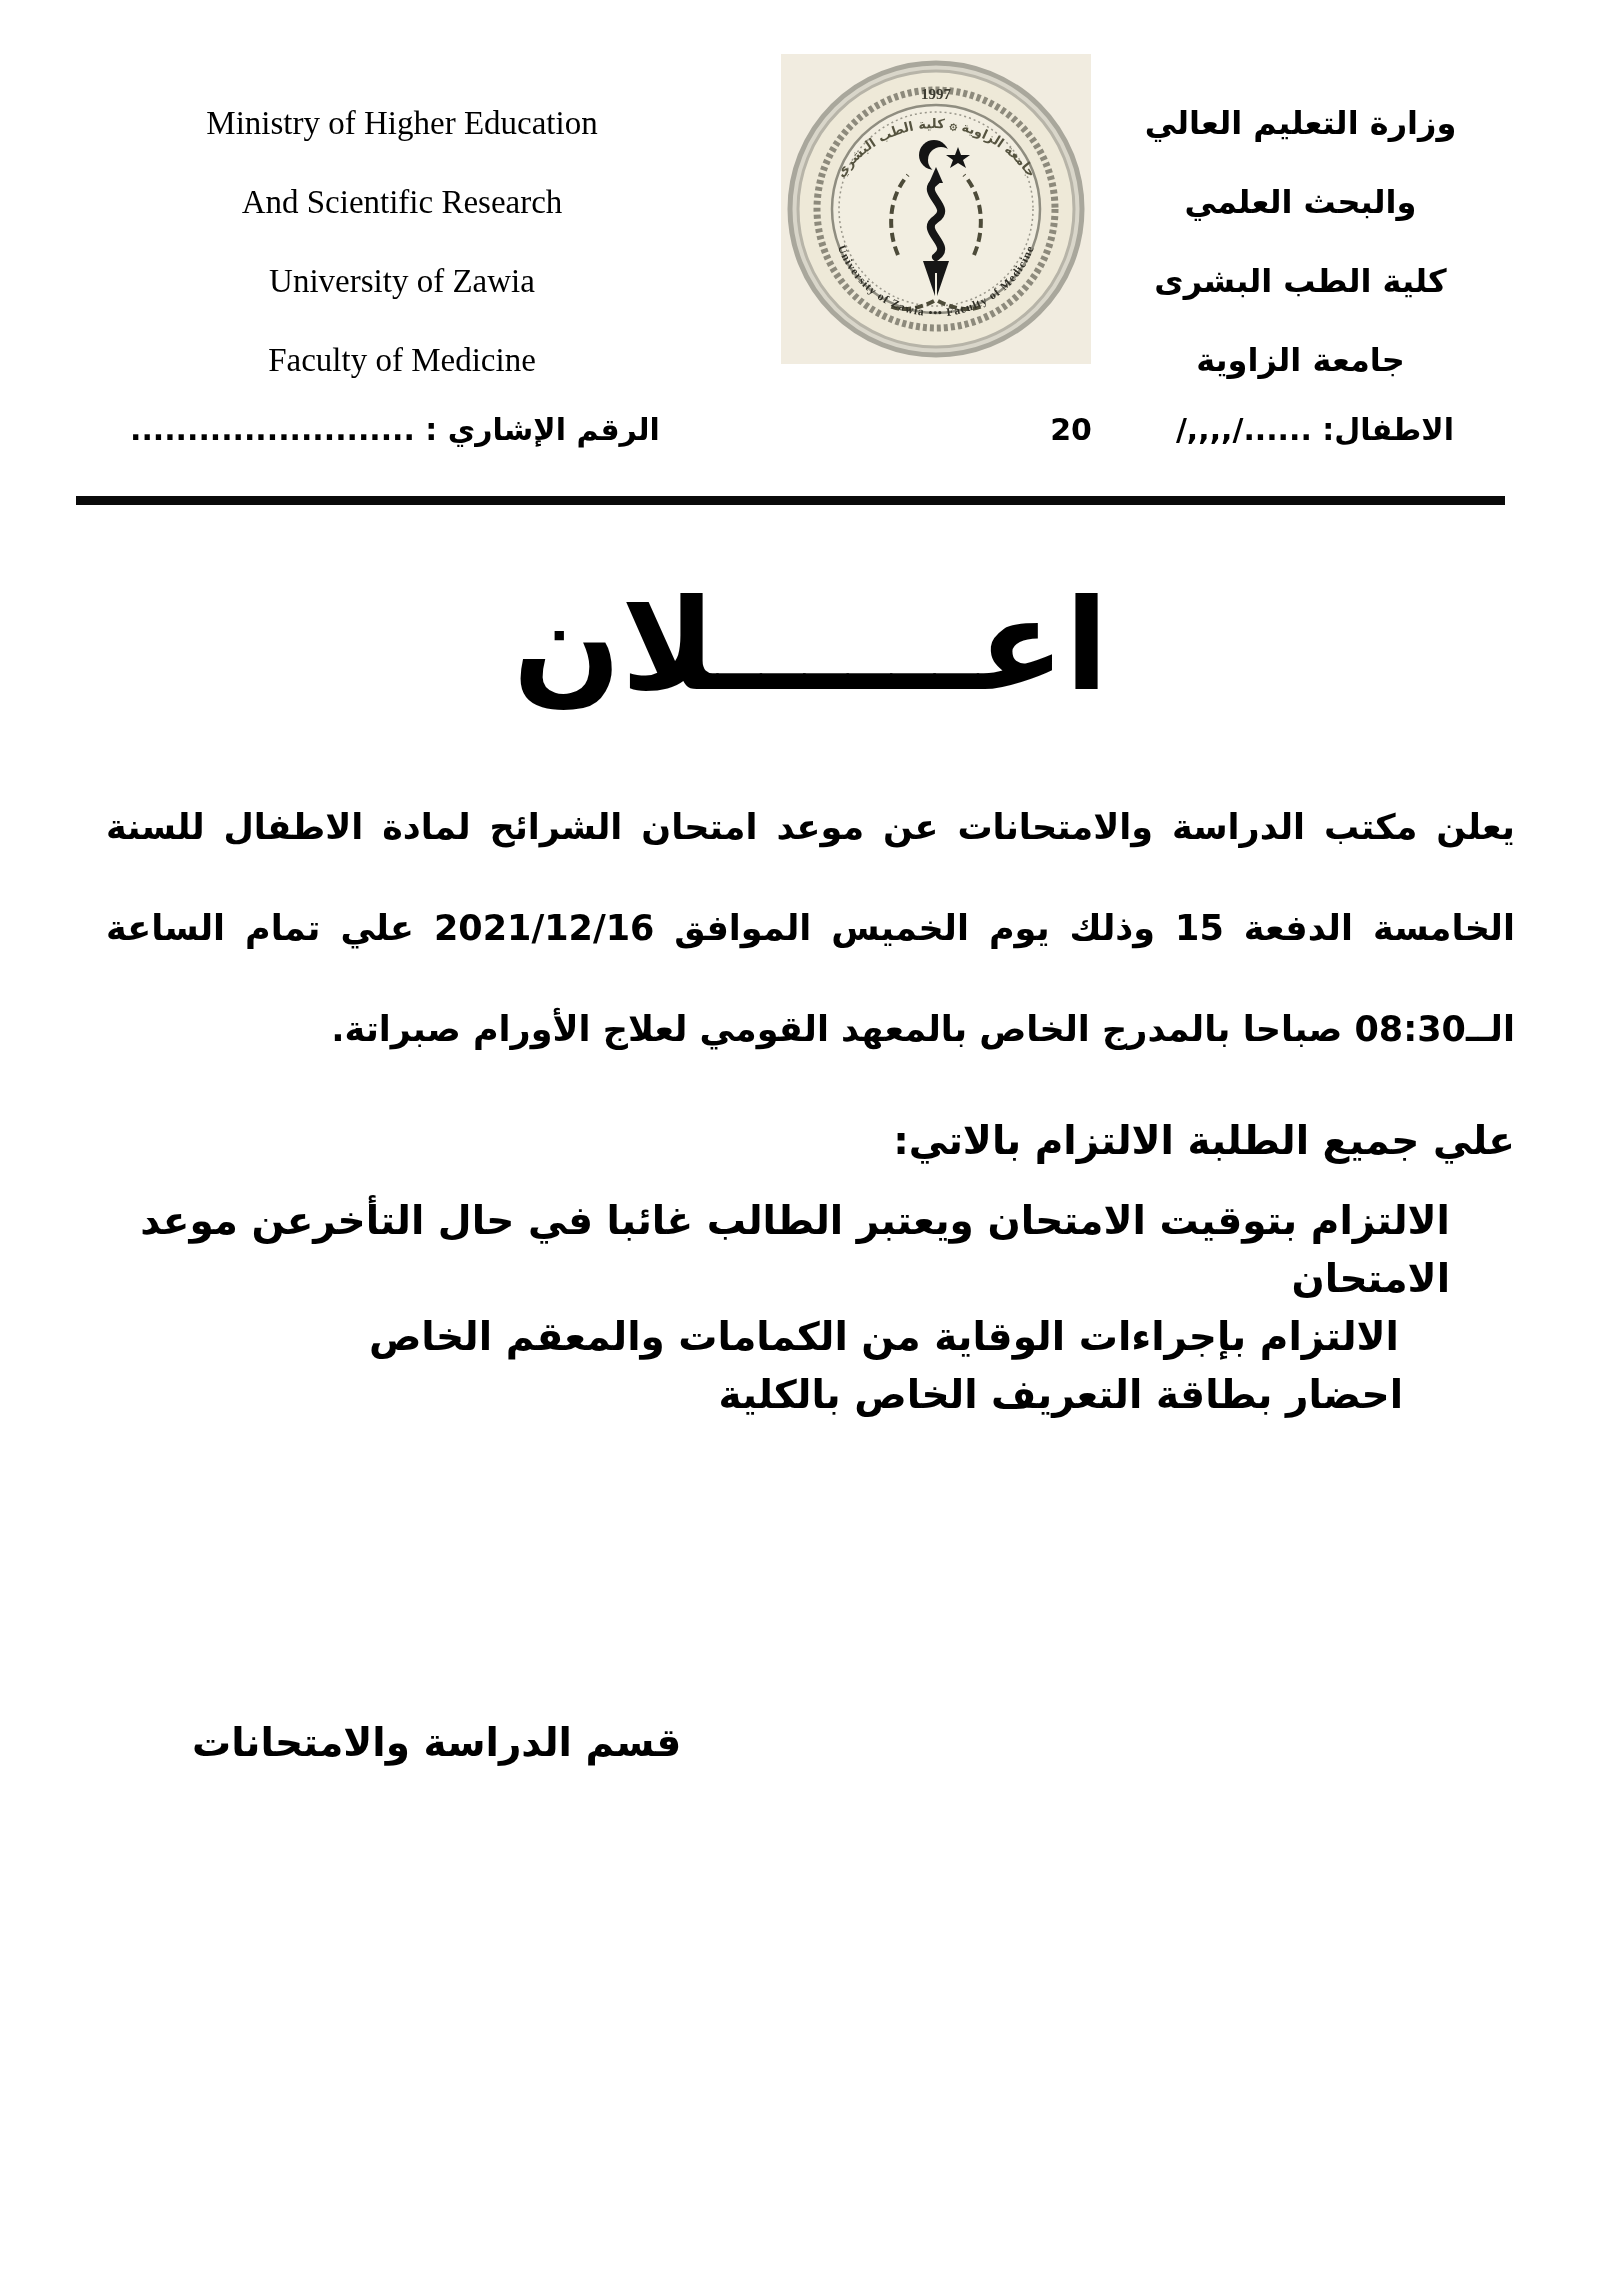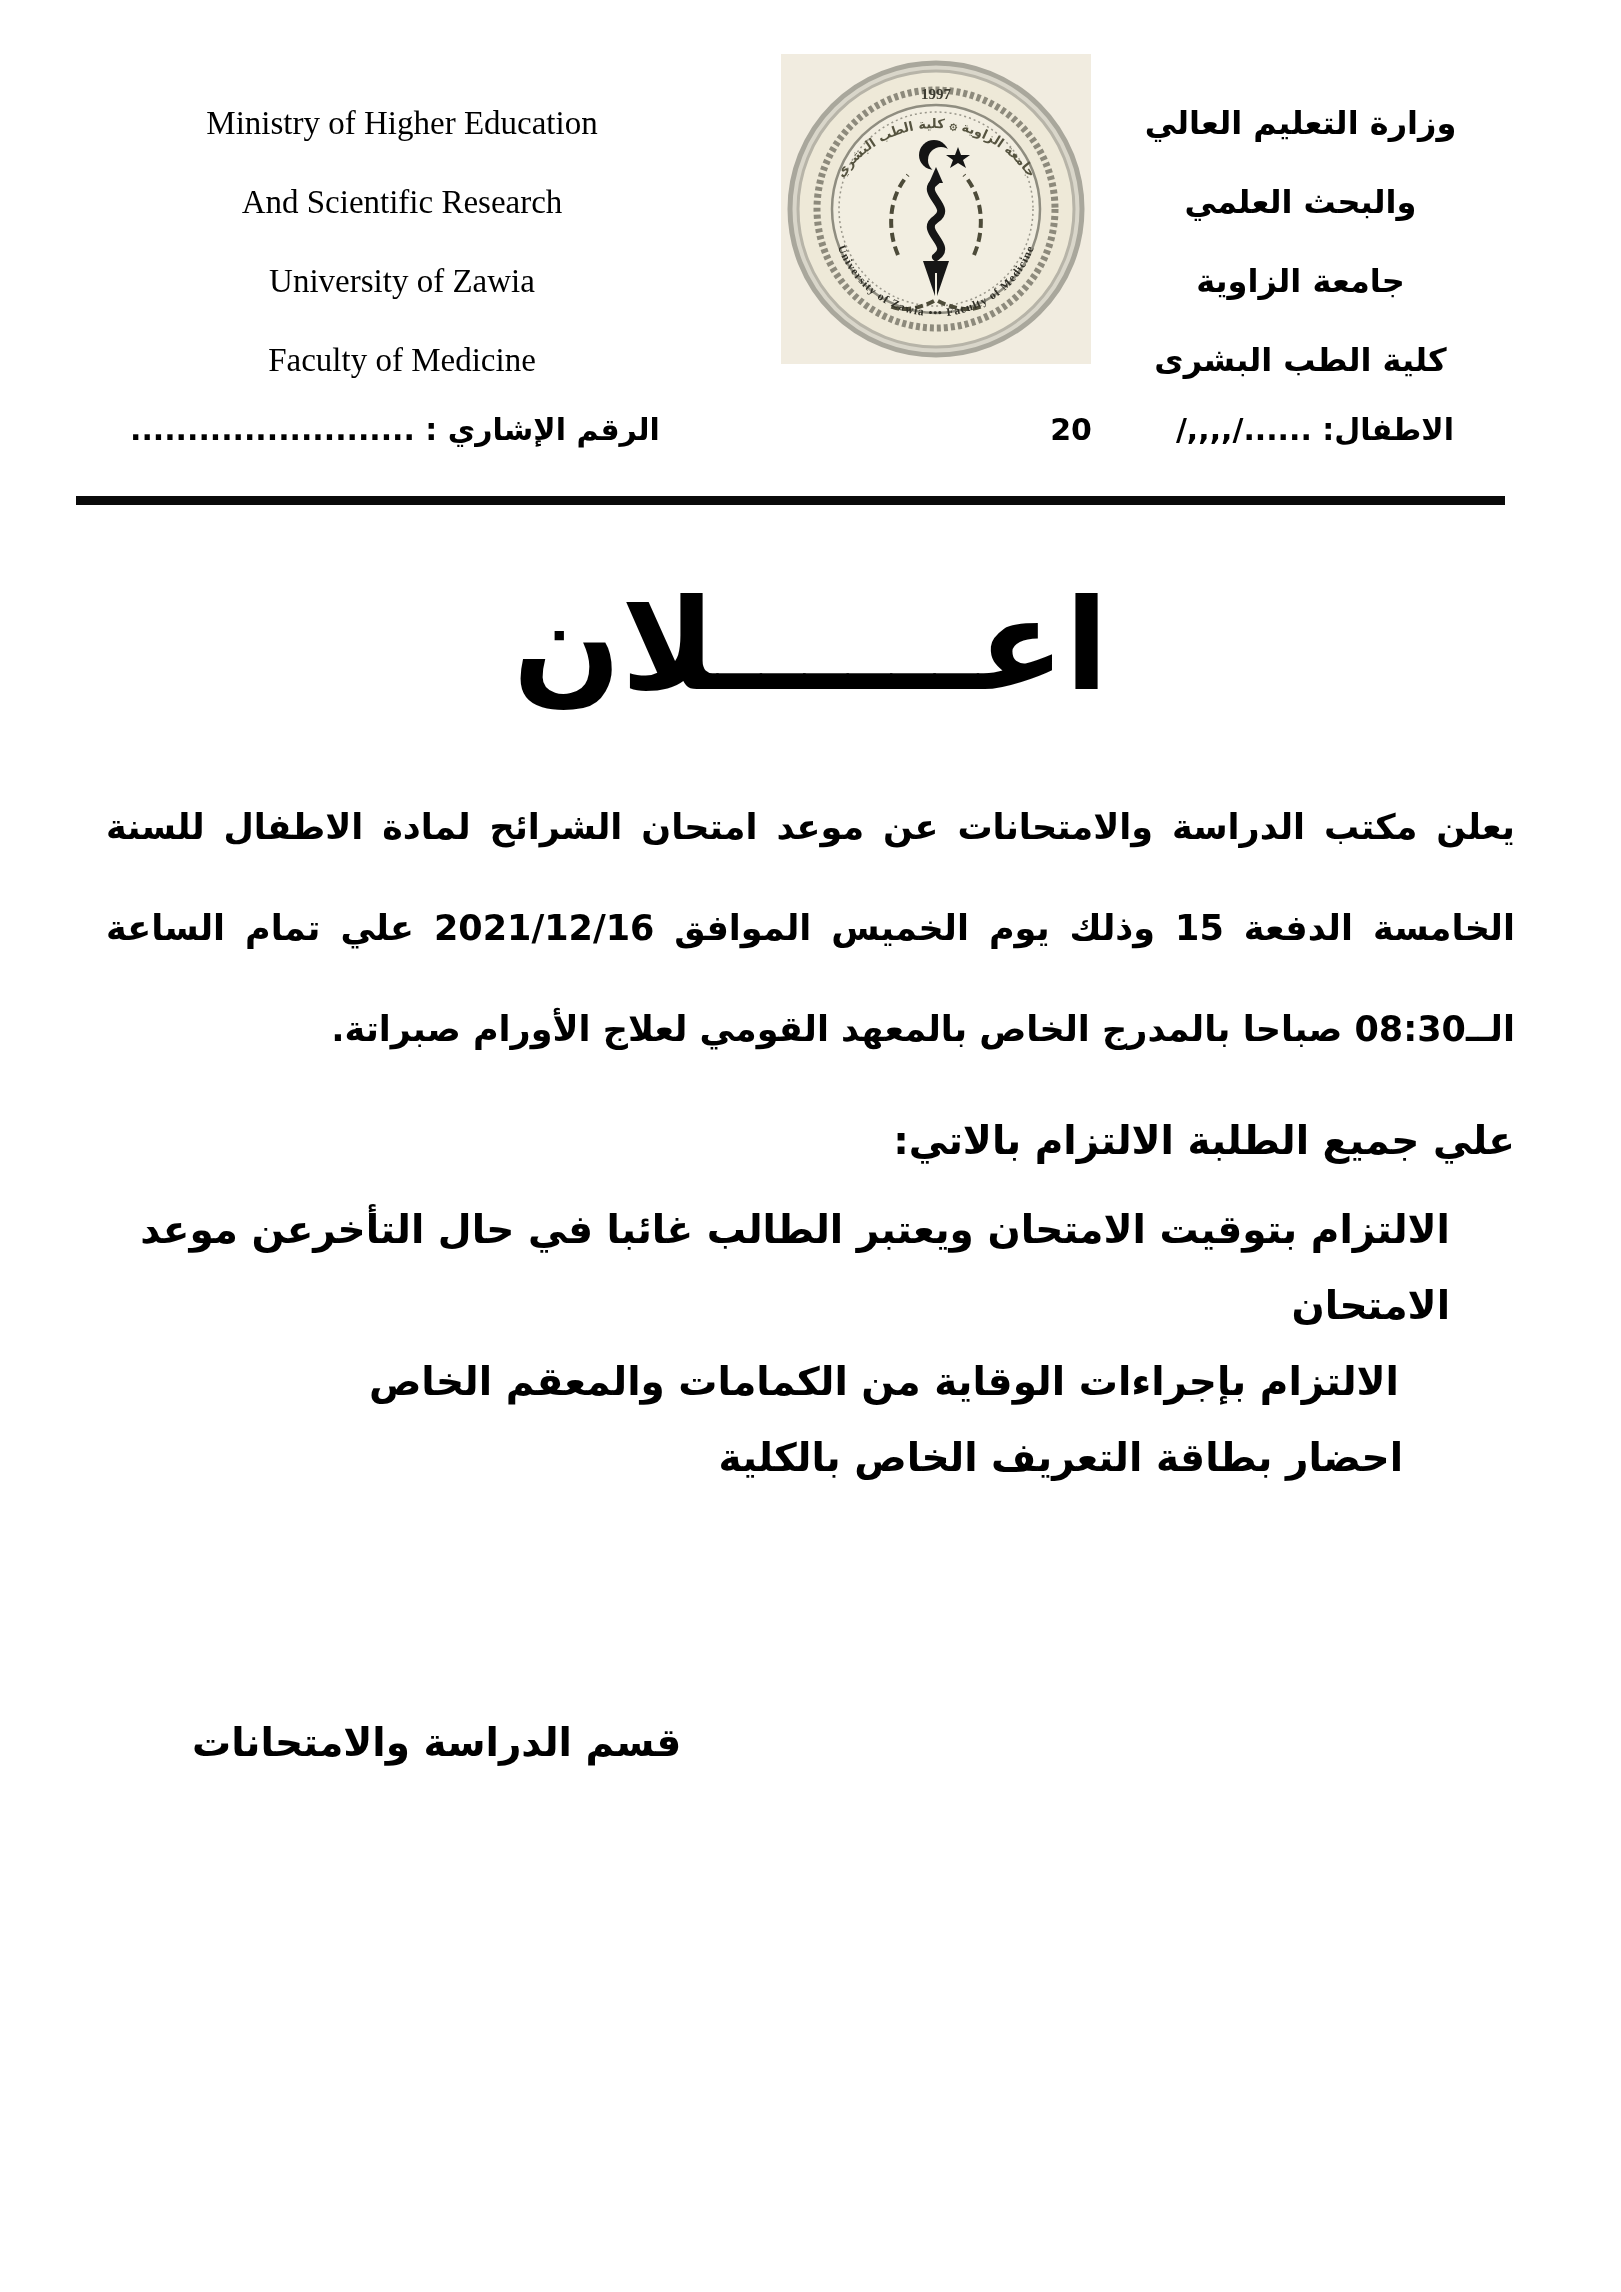--- a/index.html
+++ b/index.html
@@ -59,21 +59,21 @@
   .para .last{text-align:right;}
   .intro{
     position:absolute;left:106px;right:106px;top:1090px;
     direction:rtl;text-align:right;
     font-weight:700;font-size:39px;line-height:101px;
   }
   .reqs{
     position:absolute;left:106px;right:106px;top:1192px;
     direction:rtl;font-weight:700;font-size:39px;
   }
-  .reqs .req{margin:0;line-height:76px;text-align:right;}
+  .reqs .req{margin:0;line-height:58px;text-align:right;}
   .reqs .req:nth-child(1){padding-left:0;padding-right:65px;}
   .reqs .req:nth-child(2){padding-right:116px;}
   .reqs .req:nth-child(3){padding-right:112px;}
   .sig{
     position:absolute;left:192px;top:1715px;
     direction:rtl;font-weight:700;font-size:39px;line-height:55px;
   }
 </style>
 </head>
 <body>
@@ -132,22 +132,22 @@
 
       <text font-size="11.5" fill="#2f2e26" font-weight="bold" letter-spacing="1" font-family="Liberation Serif, serif">
         <textPath href="#arcBottom" startOffset="50%" text-anchor="middle">University of Zawia ••• Faculty of Medicine</textPath>
       </text>
     </svg>
   </div>
 
   <div class="hdr-ar">
     <p>وزارة التعليم العالي</p>
     <p>والبحث العلمي</p>
+    <p>كلية الطب البشرى</p>
     <p>جامعة الزاوية</p>
-    <p>كلية الطب البشرى</p>
   </div>
 
   <div class="ref" dir="rtl">الرقم الإشاري : .........................</div>
   <div class="date" dir="rtl">
     <span>الاطفال: ....../,,,,/</span>
     <span>20</span>
   </div>
 
   <div class="divider"></div>
 

